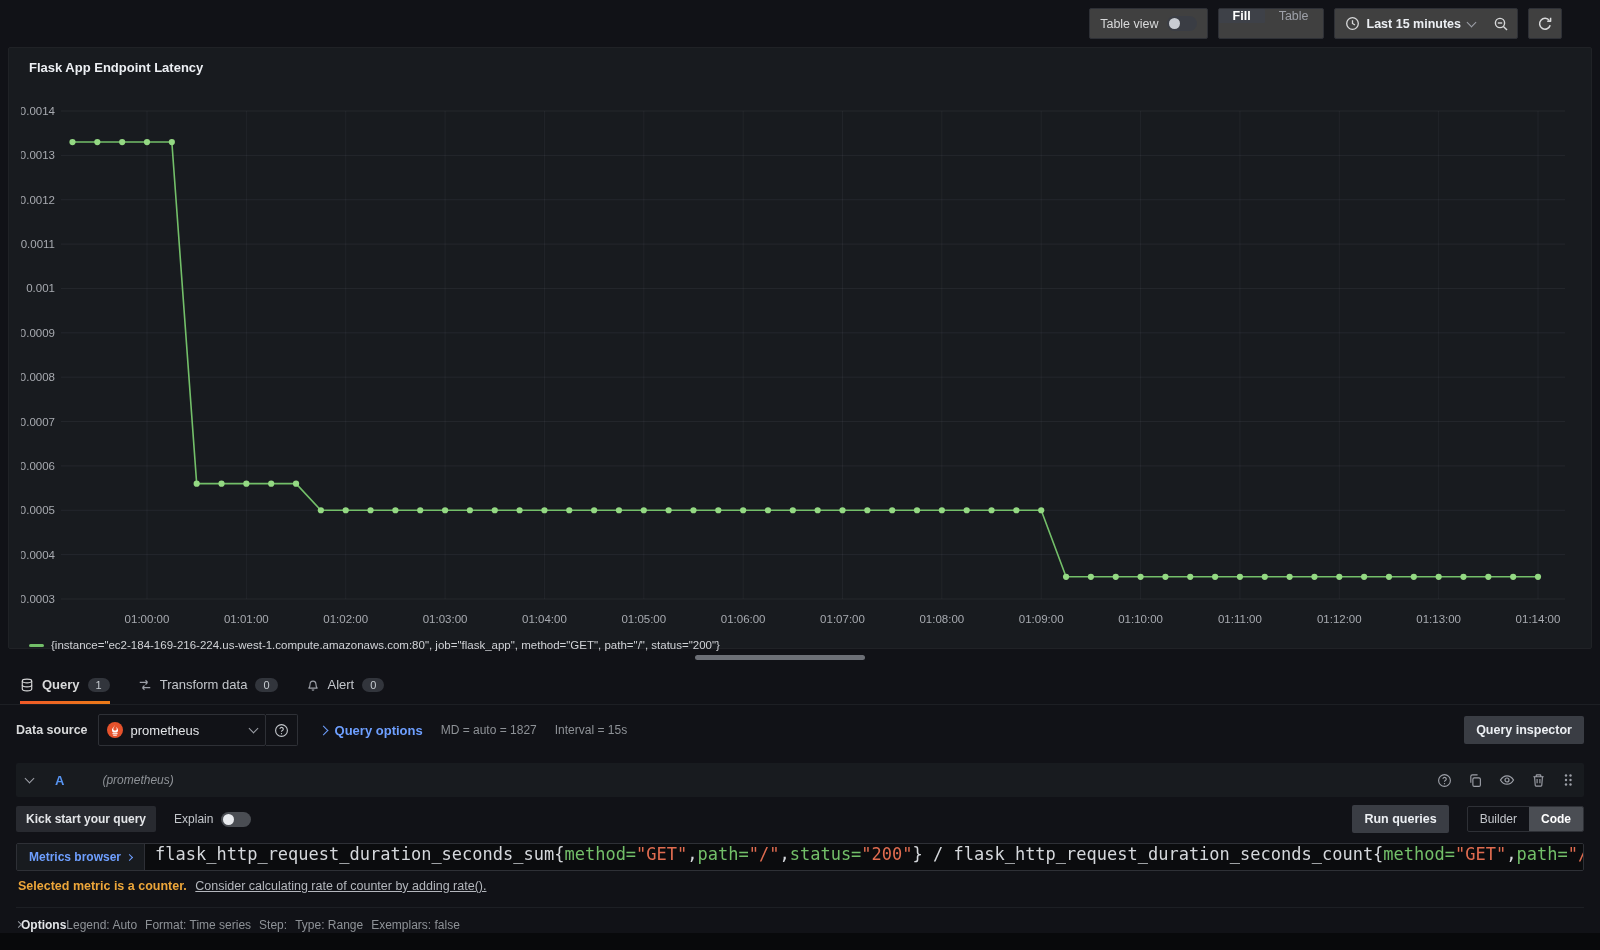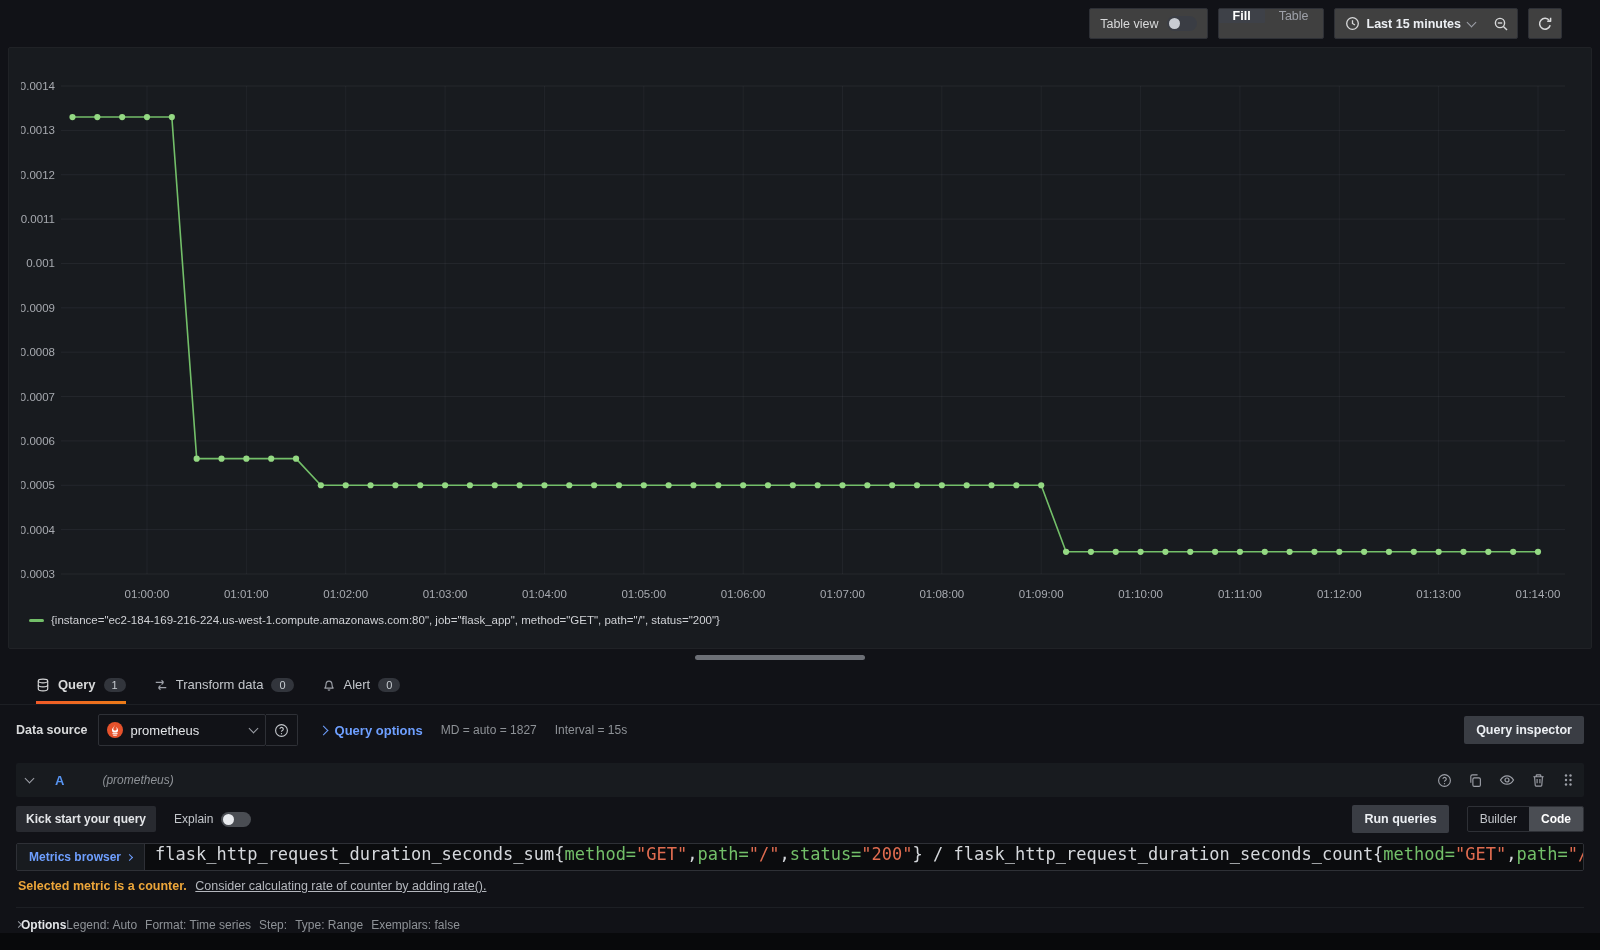--- a/index.html
+++ b/index.html
@@ -29,21 +29,21 @@
   .legend-row { display:flex; align-items:center; gap:7px; padding:2px 8px; }
   .legend-swatch { width:15px; height:3px; border-radius:2px; }
   .legend-text { font-size:11.5px; color:#d0d2d6; }
 
   
   .hscroll { height:16px; position:relative; }
   .hscroll .handle { position:absolute; left:695px; top:6px; width:170px; height:5px;
     background:#6c6f76; border-radius:3px; cursor:grab; }
 
   
-  .tabs { display:flex; align-items:flex-start; gap:28px; padding:0 36px; height:40px;
+  .tabs { display:flex; align-items:flex-start; gap:28px; padding:0 20px; height:40px;
     border-bottom:1px solid #1d1f24; }
   .tab { display:flex; align-items:center; gap:8px; height:100%; cursor:pointer; position:relative; }
   .tab .tab-label { font-size:13px; font-weight:bold; color:#d8d9da; }
   .tab.inactive .tab-label { font-weight:normal; color:#c3c6cb; }
   .tab.active::after { content:""; position:absolute; left:0; right:0; bottom:0; height:3px;
     background:linear-gradient(90deg,#f05a28,#eb7b18); }
   .badge { font-size:11px; color:#c7ccd1; background:#32353c; border-radius:9px; padding:1px 8px; }
   .tab-icon { display:flex; color:#9da0a8; }
 
   
@@ -144,20 +144,21 @@
     <div class="tb-icon-btn">
       <svg width="16" height="16" viewBox="0 0 16 16" fill="none" stroke="#d8d9da" stroke-width="1.5">
         <path d="M13.2 9.2A5.4 5.4 0 1 1 12.4 4.6"></path>
         <path d="M13.6 1.8v3.4h-3.4" stroke-linejoin="round"></path>
       </svg>
     </div>
   </div>
 </div>
 
 <div class="panel">
+  <div class="panel-title">Flask App Endpoint Latency</div>
   <svg id="chart" width="1560" height="552" viewBox="0 0 1560 552">
       <line x1="40" y1="30" x2="1544" y2="30" stroke="rgba(204,204,220,0.07)" stroke-width="1"></line>
       <text x="34" y="34" text-anchor="end" font-size="11.5" fill="#a7aab0">0.0014</text>
       <line x1="40" y1="74.36363636363637" x2="1544" y2="74.36363636363637" stroke="rgba(204,204,220,0.07)" stroke-width="1"></line>
       <text x="34" y="78.36363636363637" text-anchor="end" font-size="11.5" fill="#a7aab0">0.0013</text>
       <line x1="40" y1="118.72727272727276" x2="1544" y2="118.72727272727276" stroke="rgba(204,204,220,0.07)" stroke-width="1"></line>
       <text x="34" y="122.72727272727276" text-anchor="end" font-size="11.5" fill="#a7aab0">0.0012</text>
       <line x1="40" y1="163.09090909090907" x2="1544" y2="163.09090909090907" stroke="rgba(204,204,220,0.07)" stroke-width="1"></line>
       <text x="34" y="167.09090909090907" text-anchor="end" font-size="11.5" fill="#a7aab0">0.0011</text>
       <line x1="40" y1="207.45454545454544" x2="1544" y2="207.45454545454544" stroke="rgba(204,204,220,0.07)" stroke-width="1"></line>

